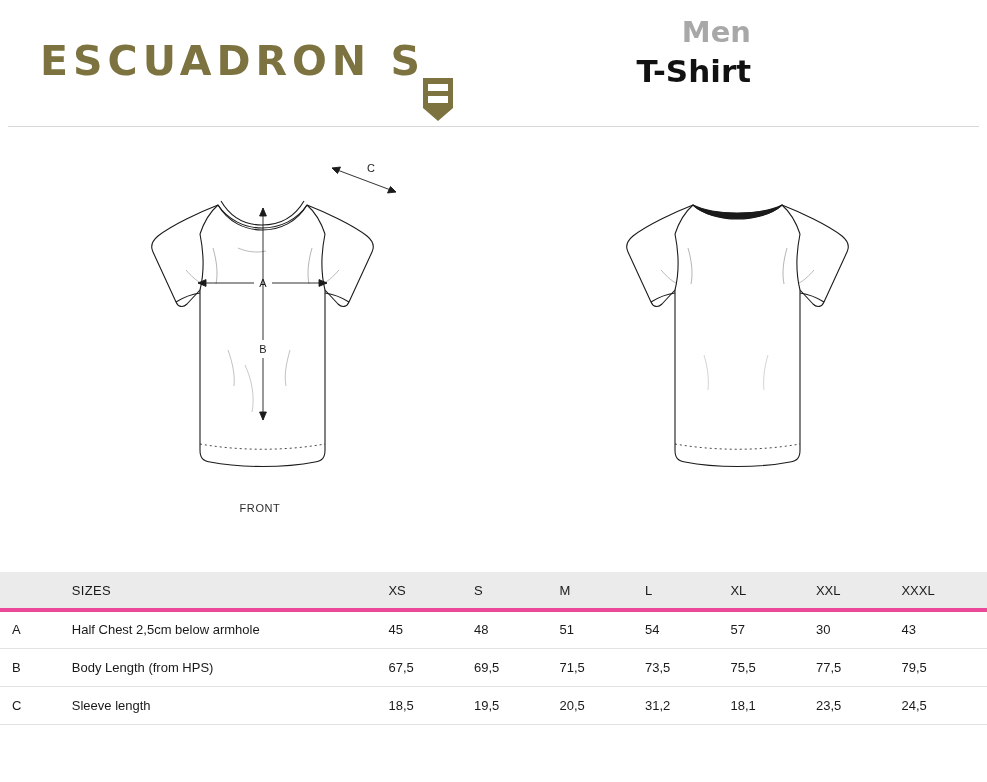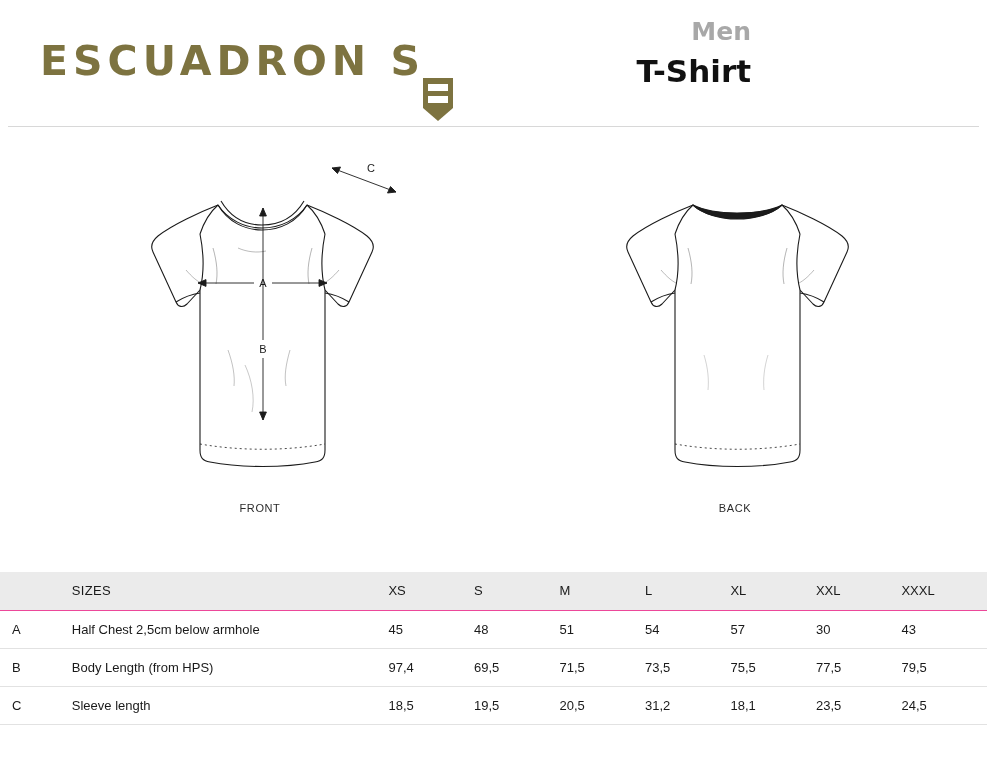--- a/index.html
+++ b/index.html
@@ -65,21 +65,21 @@
   }
 
   .header-right {
     position: absolute;
     right: 40px;
     top: 18px;
     text-align: right;
   }
   .header-kind {
     font-family: "DejaVu Sans", sans-serif;
-    font-size: 25px;
+    font-size: 29px;
     font-weight: bold;
     color: #a8a8a8;
     line-height: 28px;
   }
   .header-title {
     font-family: "DejaVu Sans", sans-serif;
     font-size: 31px;
     font-weight: bold;
     color: #111111;
     line-height: 38px;
@@ -134,21 +134,21 @@
   .size-table th, .size-table td {
     text-align: left;
     font-weight: normal;
     padding: 0;
     height: 38px;
     vertical-align: middle;
     border-bottom: 1px solid #e2e2e2;
   }
   .size-table thead th {
     background: #ebebeb;
-    border-bottom: 1px solid #ec4899;
+    border-bottom: 4px solid #ec4899;
     color: #1a1a1a;
   }
   .col-key    { width: 68px; padding-left: 12px !important; color: #1a1a1a; }
   .col-desc   { width: 300px; }
   .col-size   { width: 81px; }
   .hdr-sizes  { font-weight: bold; font-size: 13px; letter-spacing: 0.3px; }
   .size-table tbody tr:last-child td { border-bottom: 1px solid #e2e2e2; }
   .cell-pad { padding-left: 2px; }
 </style>
 </head>
@@ -256,21 +256,20 @@
         <path d="M249 152 C 241 147, 232 144, 225 143"></path>
         <path d="M100 294 C 140 301, 185 301, 225 294" stroke-dasharray="2 3" stroke-width="0.8"></path>
         <path d="M113 98 C 117 112, 118 124, 116 134" stroke-width="0.6" opacity="0.55"></path>
         <path d="M212 98 C 208 112, 207 124, 209 134" stroke-width="0.6" opacity="0.55"></path>
         <path d="M86 120 C 92 127, 97 131, 101 133" stroke-width="0.6" opacity="0.5"></path>
         <path d="M239 120 C 233 127, 228 131, 224 133" stroke-width="0.6" opacity="0.5"></path>
         <path d="M129 205 C 133 218, 134 230, 133 240" stroke-width="0.55" opacity="0.35"></path>
         <path d="M193 205 C 189 218, 188 230, 189 240" stroke-width="0.55" opacity="0.35"></path>
       </g>
     </svg>
-    <div class="view-label">BACK</div>
   </div>
 </div>
 
 <table class="size-table">
   <thead>
     <tr>
       <th class="col-key"></th>
       <th class="col-desc hdr-sizes">SIZES</th>
       <th class="col-size">XS</th>
       <th class="col-size">S</th>
@@ -289,21 +288,21 @@
       <td class="col-size cell-pad">48</td>
       <td class="col-size cell-pad">51</td>
       <td class="col-size cell-pad">54</td>
       <td class="col-size cell-pad">57</td>
       <td class="col-size cell-pad">30</td>
       <td class="col-size cell-pad">43</td>
     </tr>
     <tr>
       <td class="col-key">B</td>
       <td class="col-desc">Body Length (from HPS)</td>
-      <td class="col-size cell-pad">97,4</td>
+      <td class="col-size cell-pad">67,5</td>
       <td class="col-size cell-pad">69,5</td>
       <td class="col-size cell-pad">71,5</td>
       <td class="col-size cell-pad">73,5</td>
       <td class="col-size cell-pad">75,5</td>
       <td class="col-size cell-pad">77,5</td>
       <td class="col-size cell-pad">79,5</td>
     </tr>
     <tr>
       <td class="col-key">C</td>
       <td class="col-desc">Sleeve length</td>

